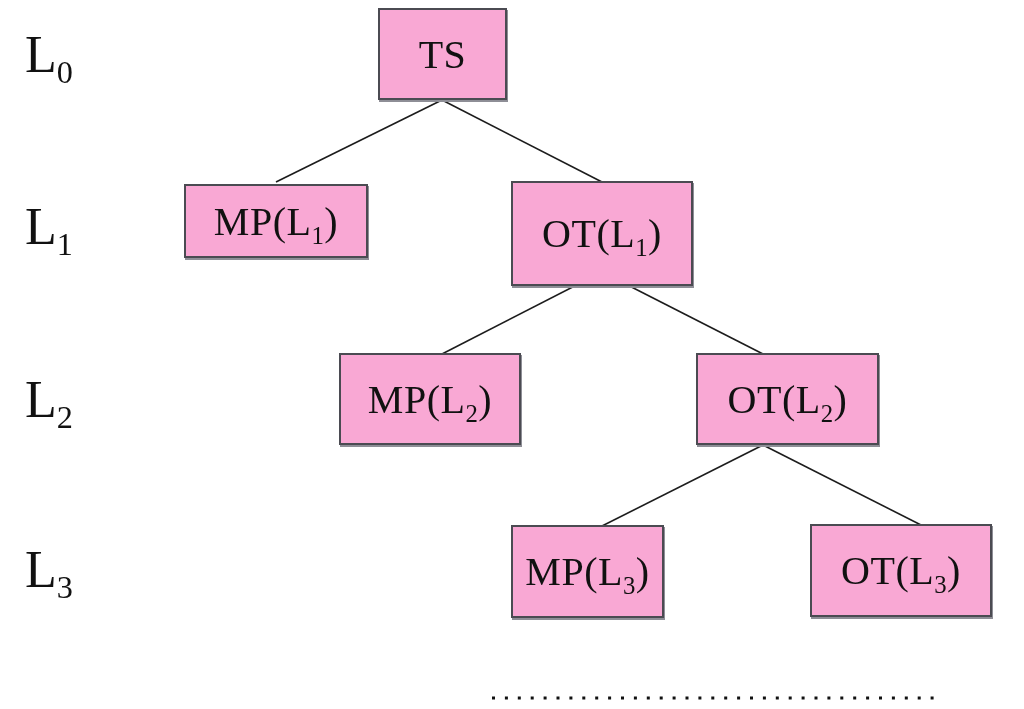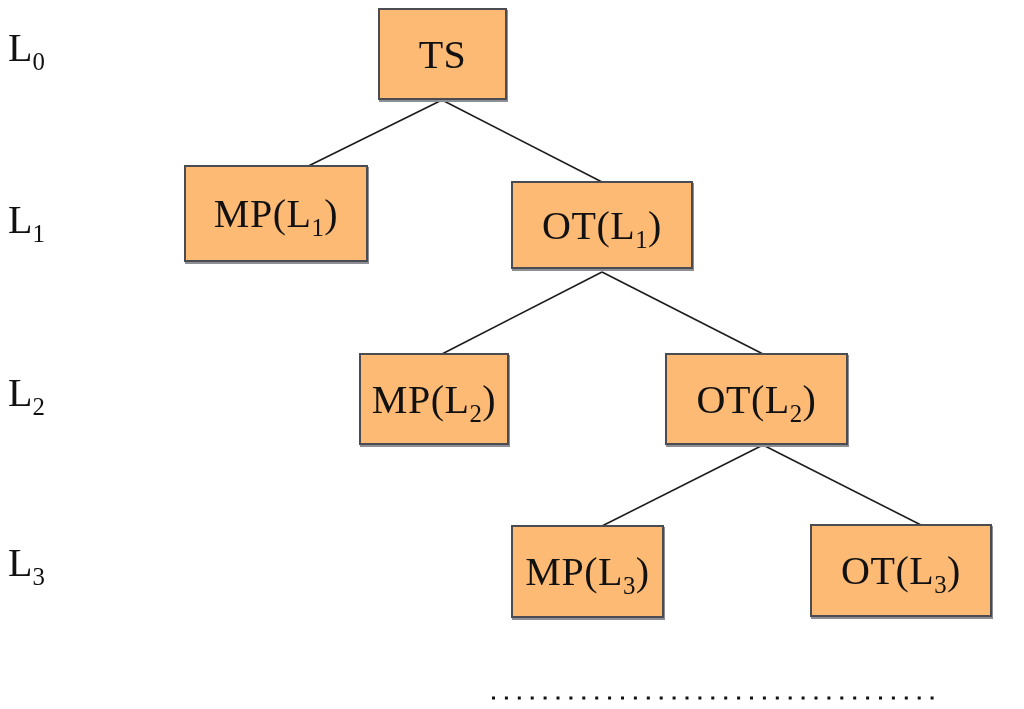--- a/index.html
+++ b/index.html
@@ -18,40 +18,40 @@
   .edges-svg {
     position: absolute;
     left: 0;
     top: 0;
     width: 1024px;
     height: 709px;
     pointer-events: none;
   }
   .node {
     position: absolute;
-    background: #fdba74;
+    background: #f9a8d4;
     border: 2px solid #4b4b52;
     box-shadow: 1px 2px 0 #8e8e96;
     box-sizing: border-box;
     display: flex;
     align-items: center;
     justify-content: center;
     color: #111111;
     font-size: 40px;
     letter-spacing: 0.5px;
   }
   .node sub {
     font-size: 62%;
     line-height: 0;
   }
   .level-label {
     position: absolute;
-    left: 8px;
+    left: 25px;
     color: #111111;
-    font-size: 40px;
+    font-size: 52px;
     line-height: 1.1;
   }
   .level-label sub {
     font-size: 62%;
     line-height: 0;
   }
 </style>
 </head>
 <body>
 
@@ -69,33 +69,33 @@
 
   <div class="level-label" style="top:26px"><span>L</span><sub>0</sub></div>
   <div class="level-label" style="top:198px"><span>L</span><sub>1</sub></div>
   <div class="level-label" style="top:371px"><span>L</span><sub>2</sub></div>
   <div class="level-label" style="top:541px"><span>L</span><sub>3</sub></div>
 
   <div class="node" style="left:378px;top:8px;width:129px;height:92px">
     <span><span>TS</span><sub></sub><span></span></span>
   </div>
 
-  <div class="node" style="left:184px;top:165px;width:184px;height:97px">
+  <div class="node" style="left:184px;top:184px;width:184px;height:74px">
     <span><span>MP(L</span><sub>1</sub><span>)</span></span>
   </div>
 
-  <div class="node" style="left:511px;top:181px;width:182px;height:88px">
+  <div class="node" style="left:511px;top:181px;width:182px;height:105px">
     <span><span>OT(L</span><sub>1</sub><span>)</span></span>
   </div>
 
-  <div class="node" style="left:359px;top:353px;width:150px;height:92px">
+  <div class="node" style="left:339px;top:353px;width:182px;height:92px">
     <span><span>MP(L</span><sub>2</sub><span>)</span></span>
   </div>
 
-  <div class="node" style="left:665px;top:353px;width:183px;height:92px">
+  <div class="node" style="left:696px;top:353px;width:183px;height:92px">
     <span><span>OT(L</span><sub>2</sub><span>)</span></span>
   </div>
 
   <div class="node" style="left:511px;top:525px;width:153px;height:93px">
     <span><span>MP(L</span><sub>3</sub><span>)</span></span>
   </div>
 
   <div class="node" style="left:810px;top:524px;width:182px;height:93px">
     <span><span>OT(L</span><sub>3</sub><span>)</span></span>
   </div>

